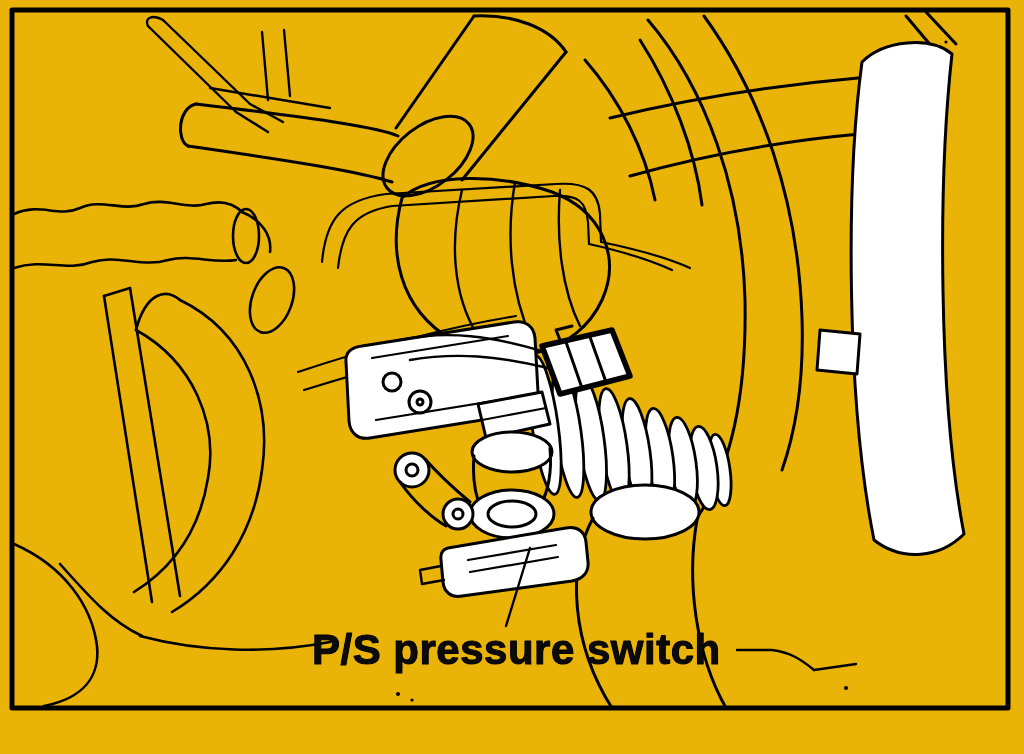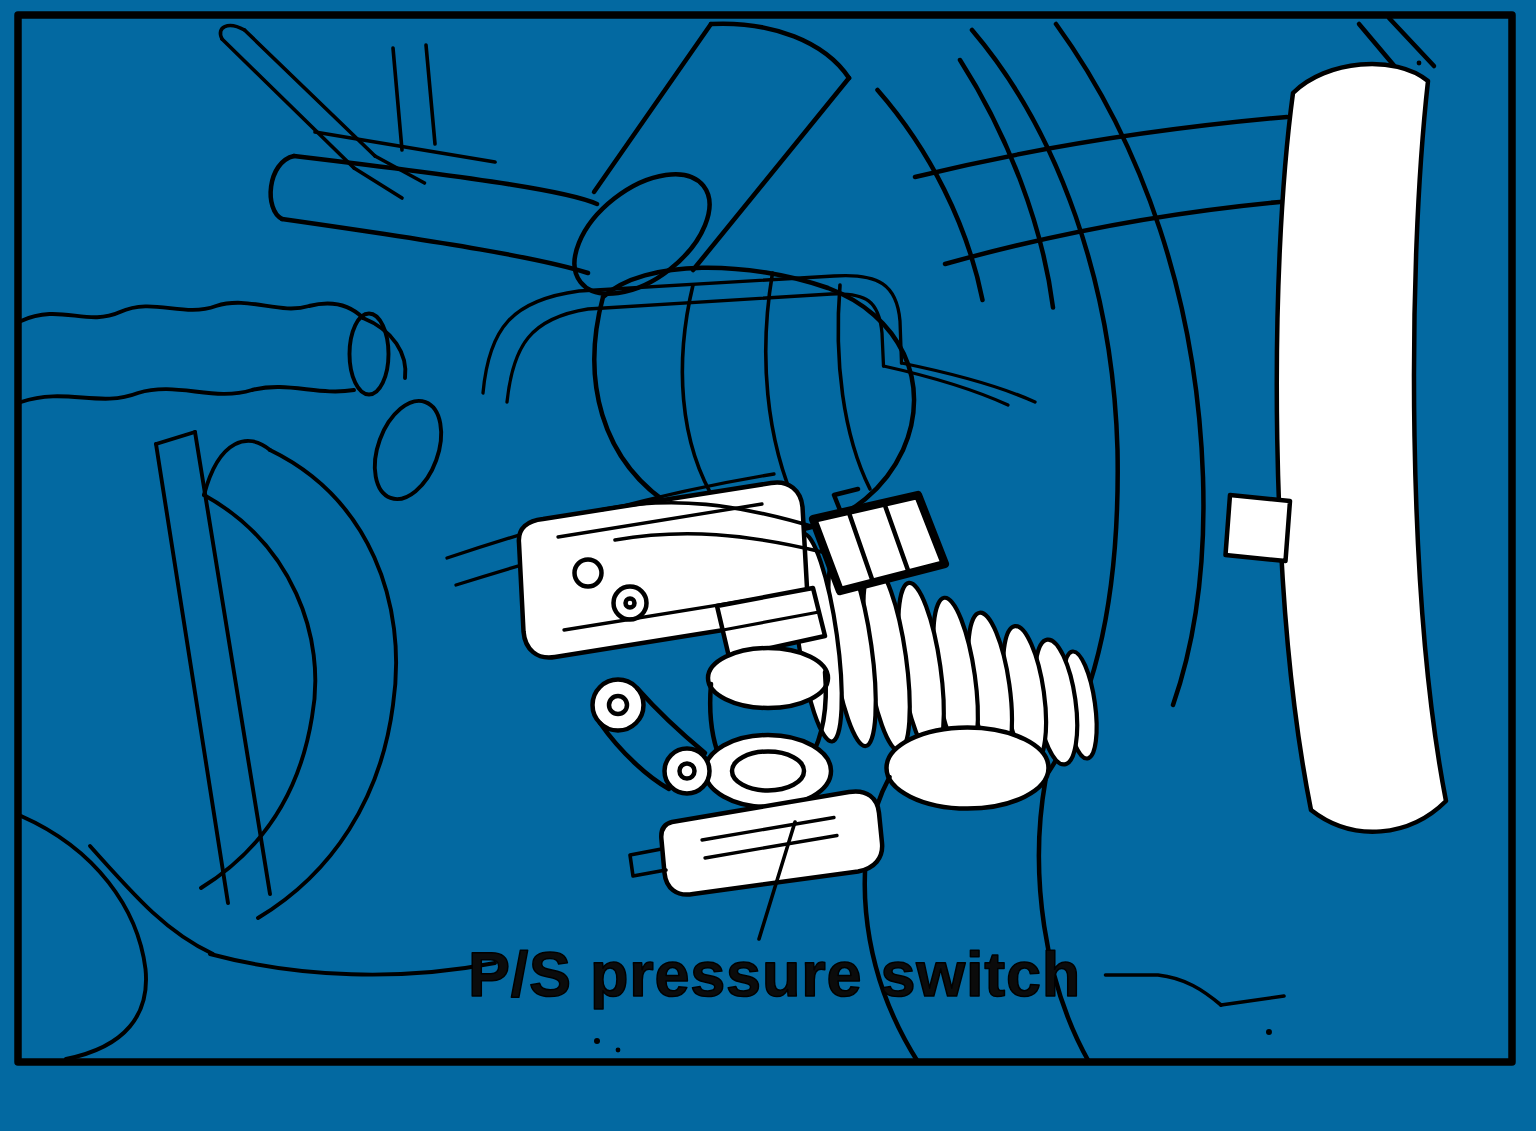--- a/index.html
+++ b/index.html
@@ -4,21 +4,21 @@
 <style>
   html, body {
     margin: 0;
     padding: 0;
     background: #ffffff;
   }
   .page {
     position: relative;
     width: 1024px;
     height: 754px;
-    background: #0369a1;
+    background: #eab308;
     overflow: hidden;
     font-family: "Liberation Sans", sans-serif;
   }
   .page svg {
     position: absolute;
     top: 0;
     left: 0;
     width: 1024px;
     height: 754px;
     display: block;

